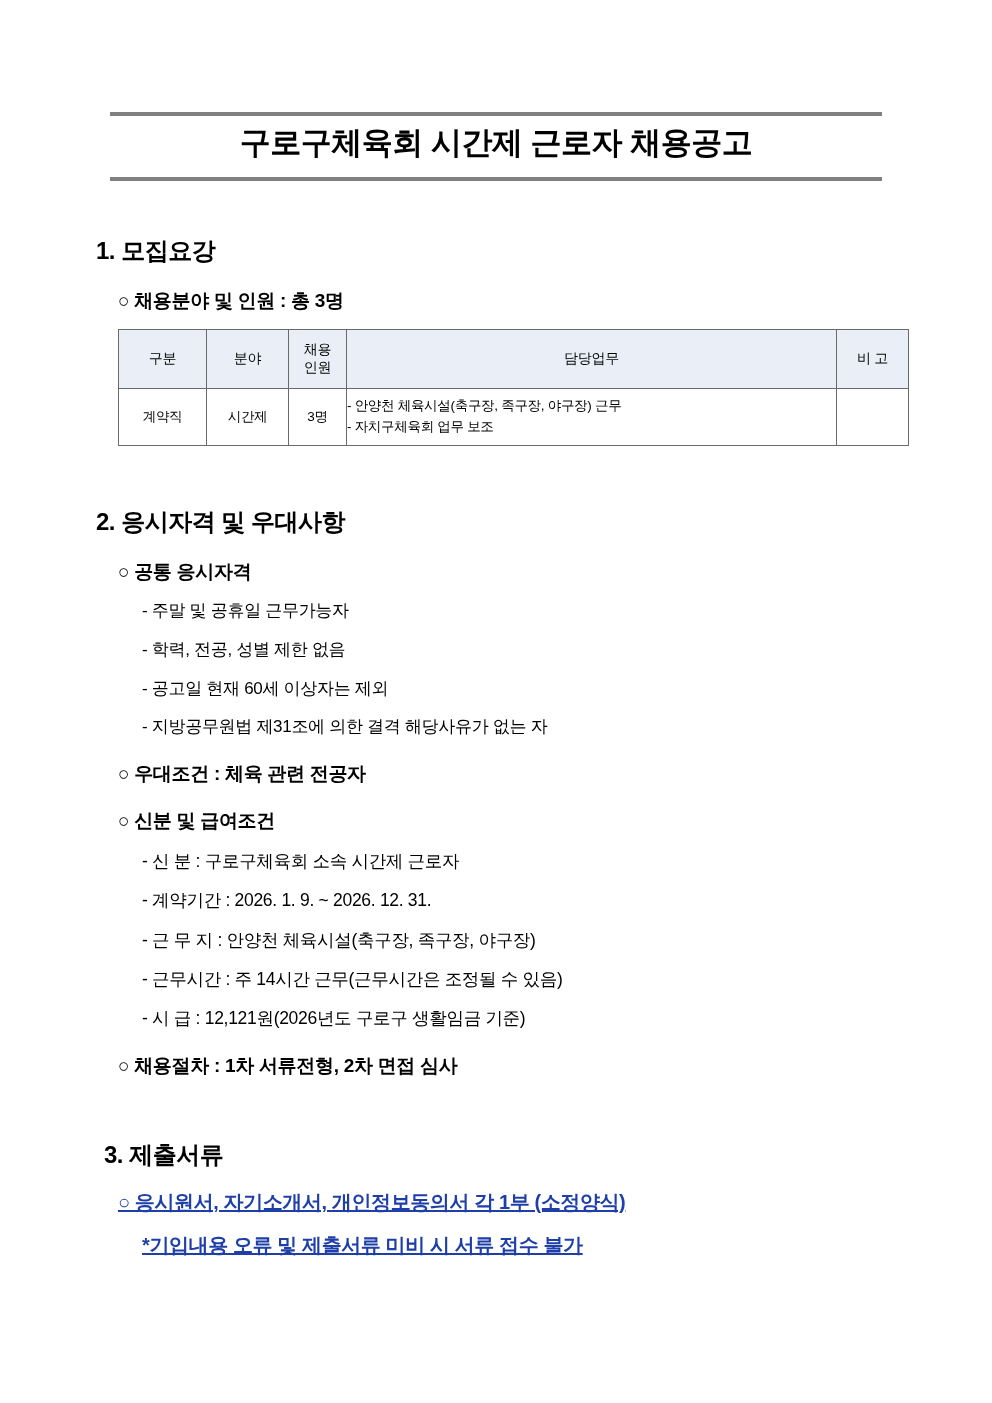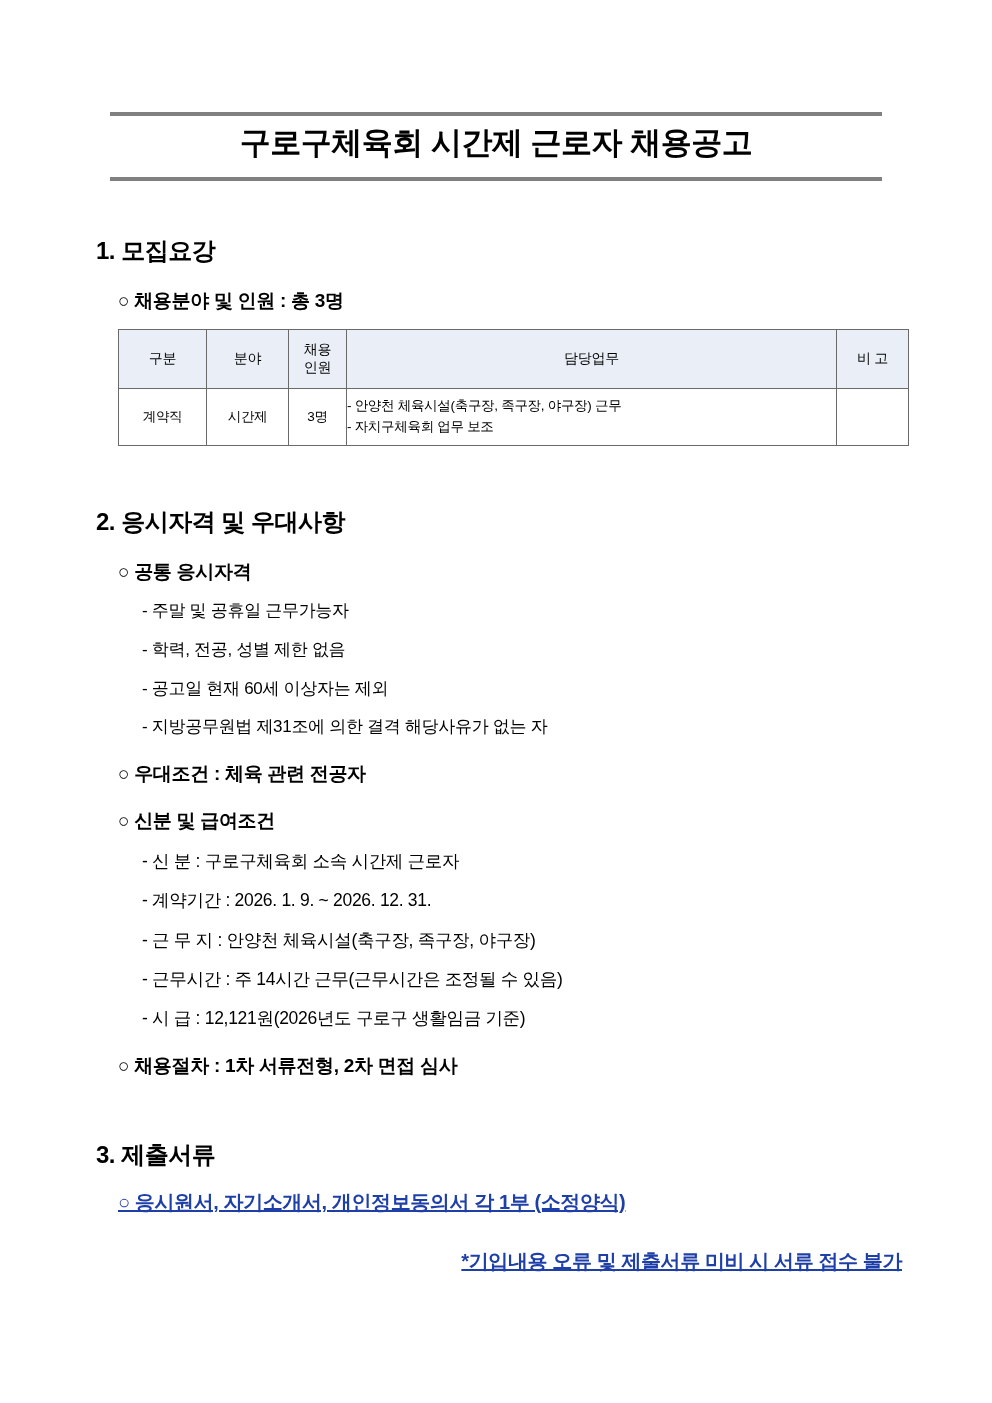--- a/index.html
+++ b/index.html
@@ -43,21 +43,21 @@
   }
 
   
   .section-heading {
     font-size: 24px;
     font-weight: bold;
     letter-spacing: -0.5px;
   }
   .sec1 { margin-top: 54px; margin-left: 6px; }
   .sec2 { margin-top: 60px; margin-left: 6px; }
-  .sec3 { margin-top: 60px; margin-left: 6px; }
+  .sec3 { margin-top: 60px; margin-left: 14px; }
 
   
   .circle-item {
     font-size: 19px;
     font-weight: bold;
     letter-spacing: -0.3px;
     margin-left: 28px;
     margin-top: 20px;
     line-height: 1.45;
   }
@@ -118,22 +118,21 @@
     font-size: 20px;
     font-weight: bold;
     color: #1f3fa8;
     text-decoration: underline;
     letter-spacing: -0.4px;
     margin-left: 28px;
     margin-top: 18px;
   }
   .link-line.sub {
     margin-left: 52px;
-    margin-top: 32px;
-    text-align: right;
+    margin-top: 16px;
   }
 </style>
 </head>
 <body>
 
 <div class="page">
 
   <div class="title-block">
     <div class="title-rule"></div>
     <div class="doc-title">구로구체육회 시간제 근로자 채용공고</div>

